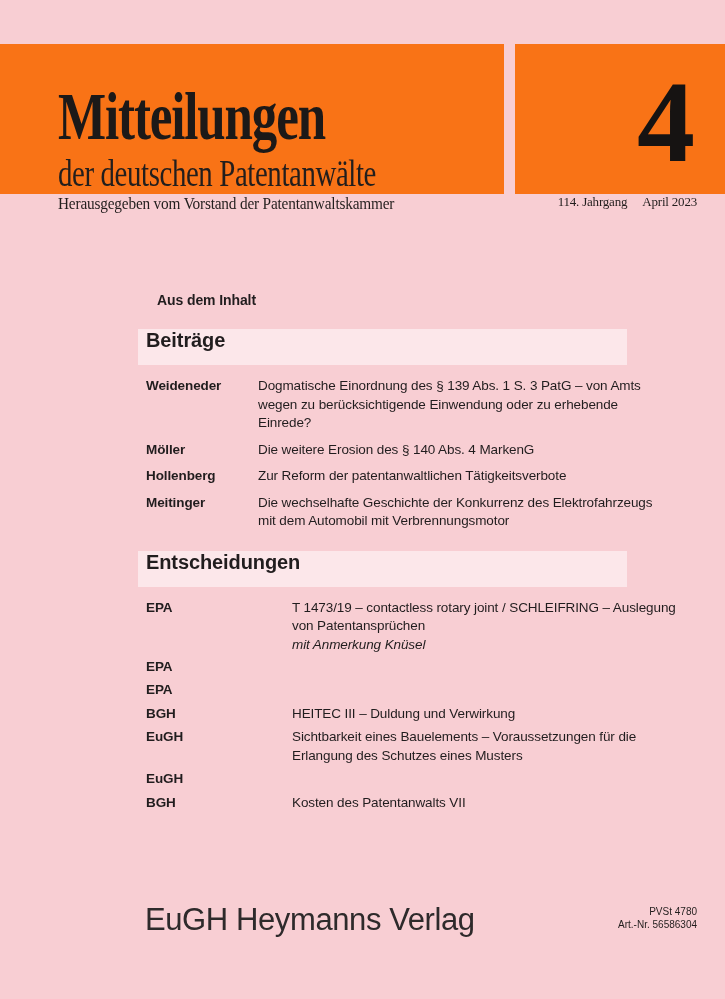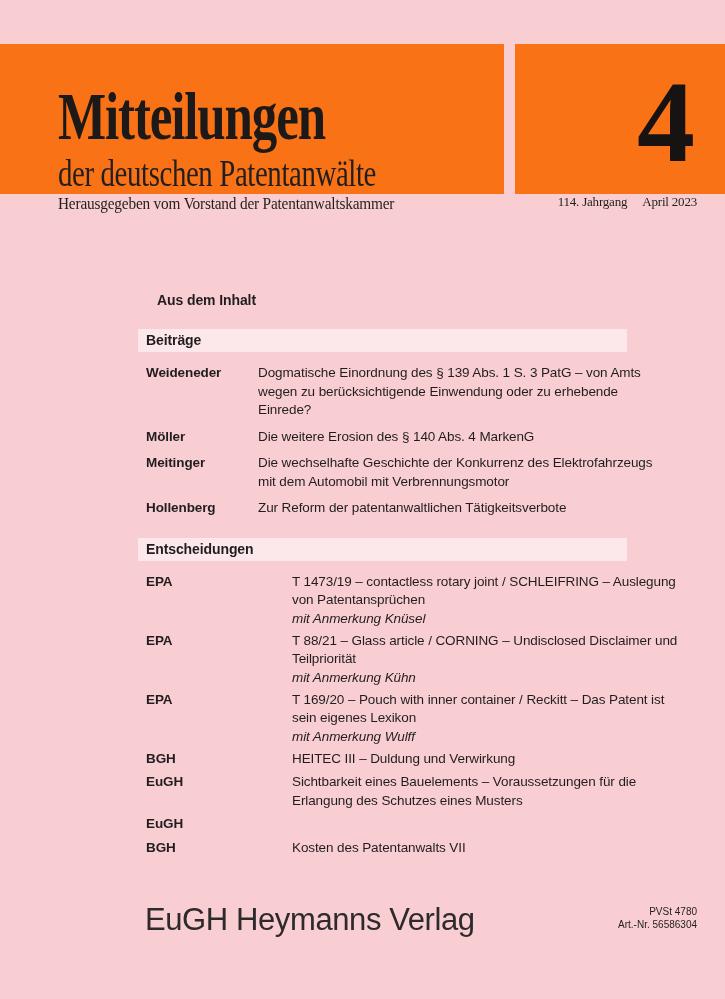--- a/index.html
+++ b/index.html
@@ -64,23 +64,23 @@
   .toc {
     position:absolute; left:138px; top:291px; width:489px;
     font-size:13.5px; line-height:18.5px; letter-spacing:-0.1px;
   }
   .toc-heading {
     margin:0 0 0 19px;
     font-size:14px; font-weight:bold; line-height:18px;
   }
   .section-band {
     margin-top:20px;
-    height:23px;
+    height:36px;
     background:#fce7ea;
-    font-size:14px; font-weight:bold; line-height:23px;
+    font-size:20px; font-weight:bold; line-height:23px;
     padding-left:8px;
   }
   .rows { margin:12px 0 1px 8px; }
   .row  { display:flex; margin-bottom:8px; }
   .rows[data-rows="1"] .row { margin-bottom:5px;gap:34px; }
   .col-name {
     width:112px; flex:0 0 112px;
     font-weight:bold;
   }
   .col-desc { flex:1; }
@@ -133,61 +133,51 @@
 Einrede?</span>
             </div>
           </div>
           <div class="row">
             <div class="col-name">Möller</div>
             <div class="col-desc">
               <span class="title-text">Die weitere Erosion des § 140 Abs. 4 MarkenG</span>
             </div>
           </div>
           <div class="row">
+            <div class="col-name">Hollenberg</div>
+            <div class="col-desc">
+              <span class="title-text">Zur Reform der patentanwaltlichen Tätigkeitsverbote</span>
+            </div>
+          </div>
+          <div class="row">
             <div class="col-name">Meitinger</div>
             <div class="col-desc">
               <span class="title-text">Die wechselhafte Geschichte der Konkurrenz des Elektrofahrzeugs
 mit dem Automobil mit Verbrennungsmotor</span>
-            </div>
-          </div>
-          <div class="row">
-            <div class="col-name">Hollenberg</div>
-            <div class="col-desc">
-              <span class="title-text">Zur Reform der patentanwaltlichen Tätigkeitsverbote</span>
             </div>
           </div>
         </div>
     </div>
 
     <div class="section">
       <div class="section-band">Entscheidungen</div>
       <div class="rows" data-rows="1">
           <div class="row">
             <div class="col-name">EPA</div>
             <div class="col-desc">
               <span class="title-text">T 1473/19 – contactless rotary joint / SCHLEIFRING – Auslegung
 von Patentansprüchen</span>
               <div class="note">mit Anmerkung Knüsel</div>
             </div>
           </div>
           <div class="row">
             <div class="col-name">EPA</div>
-            <div class="col-desc">
-              <span class="title-text">T 88/21 – Glass article / CORNING – Undisclosed Disclaimer und
-Teilpriorität</span>
-              <div class="note">mit Anmerkung Kühn</div>
-            </div>
           </div>
           <div class="row">
             <div class="col-name">EPA</div>
-            <div class="col-desc">
-              <span class="title-text">T 169/20 – Pouch with inner container / Reckitt – Das Patent ist
-sein eigenes Lexikon</span>
-              <div class="note">mit Anmerkung Wulff</div>
-            </div>
           </div>
           <div class="row">
             <div class="col-name">BGH</div>
             <div class="col-desc">
               <span class="title-text">HEITEC III – Duldung und Verwirkung</span>
             </div>
           </div>
           <div class="row">
             <div class="col-name">EuGH</div>
             <div class="col-desc">

